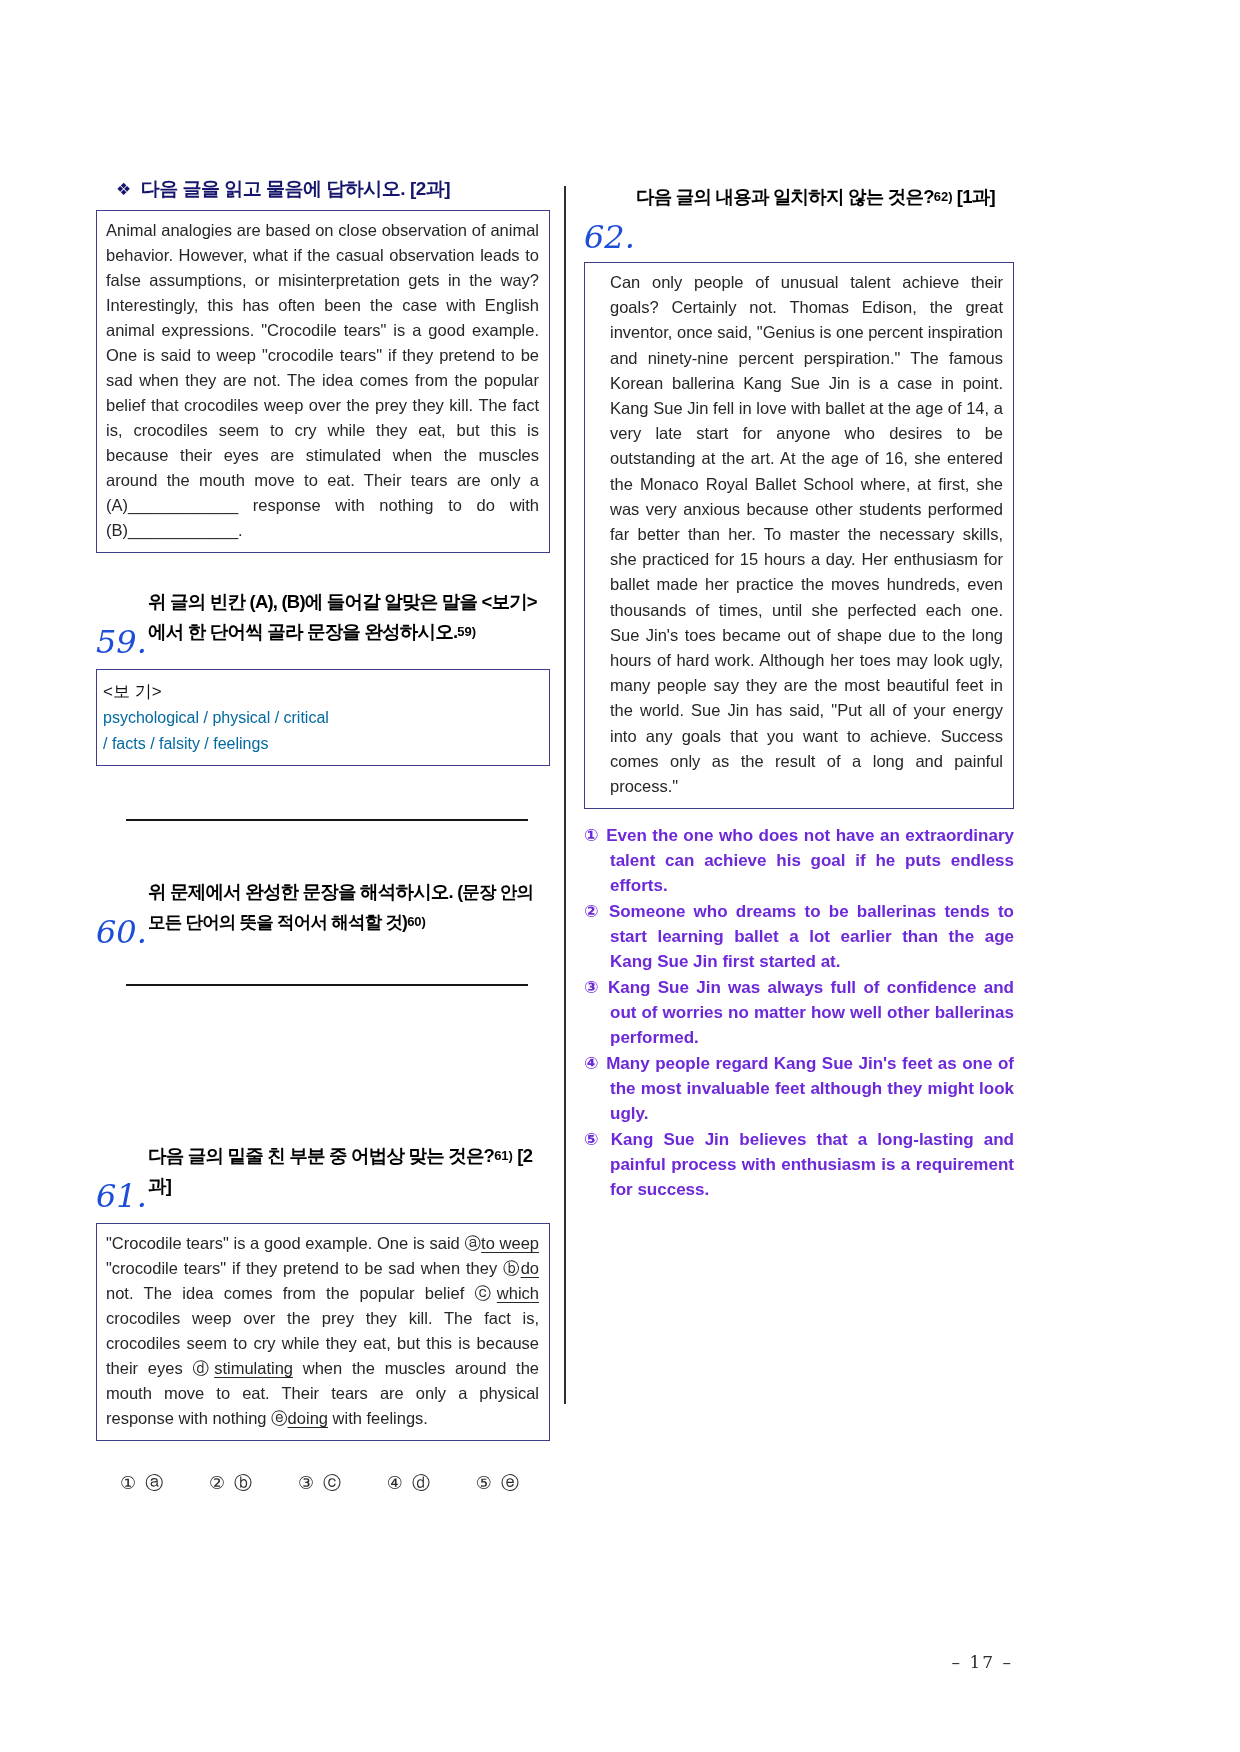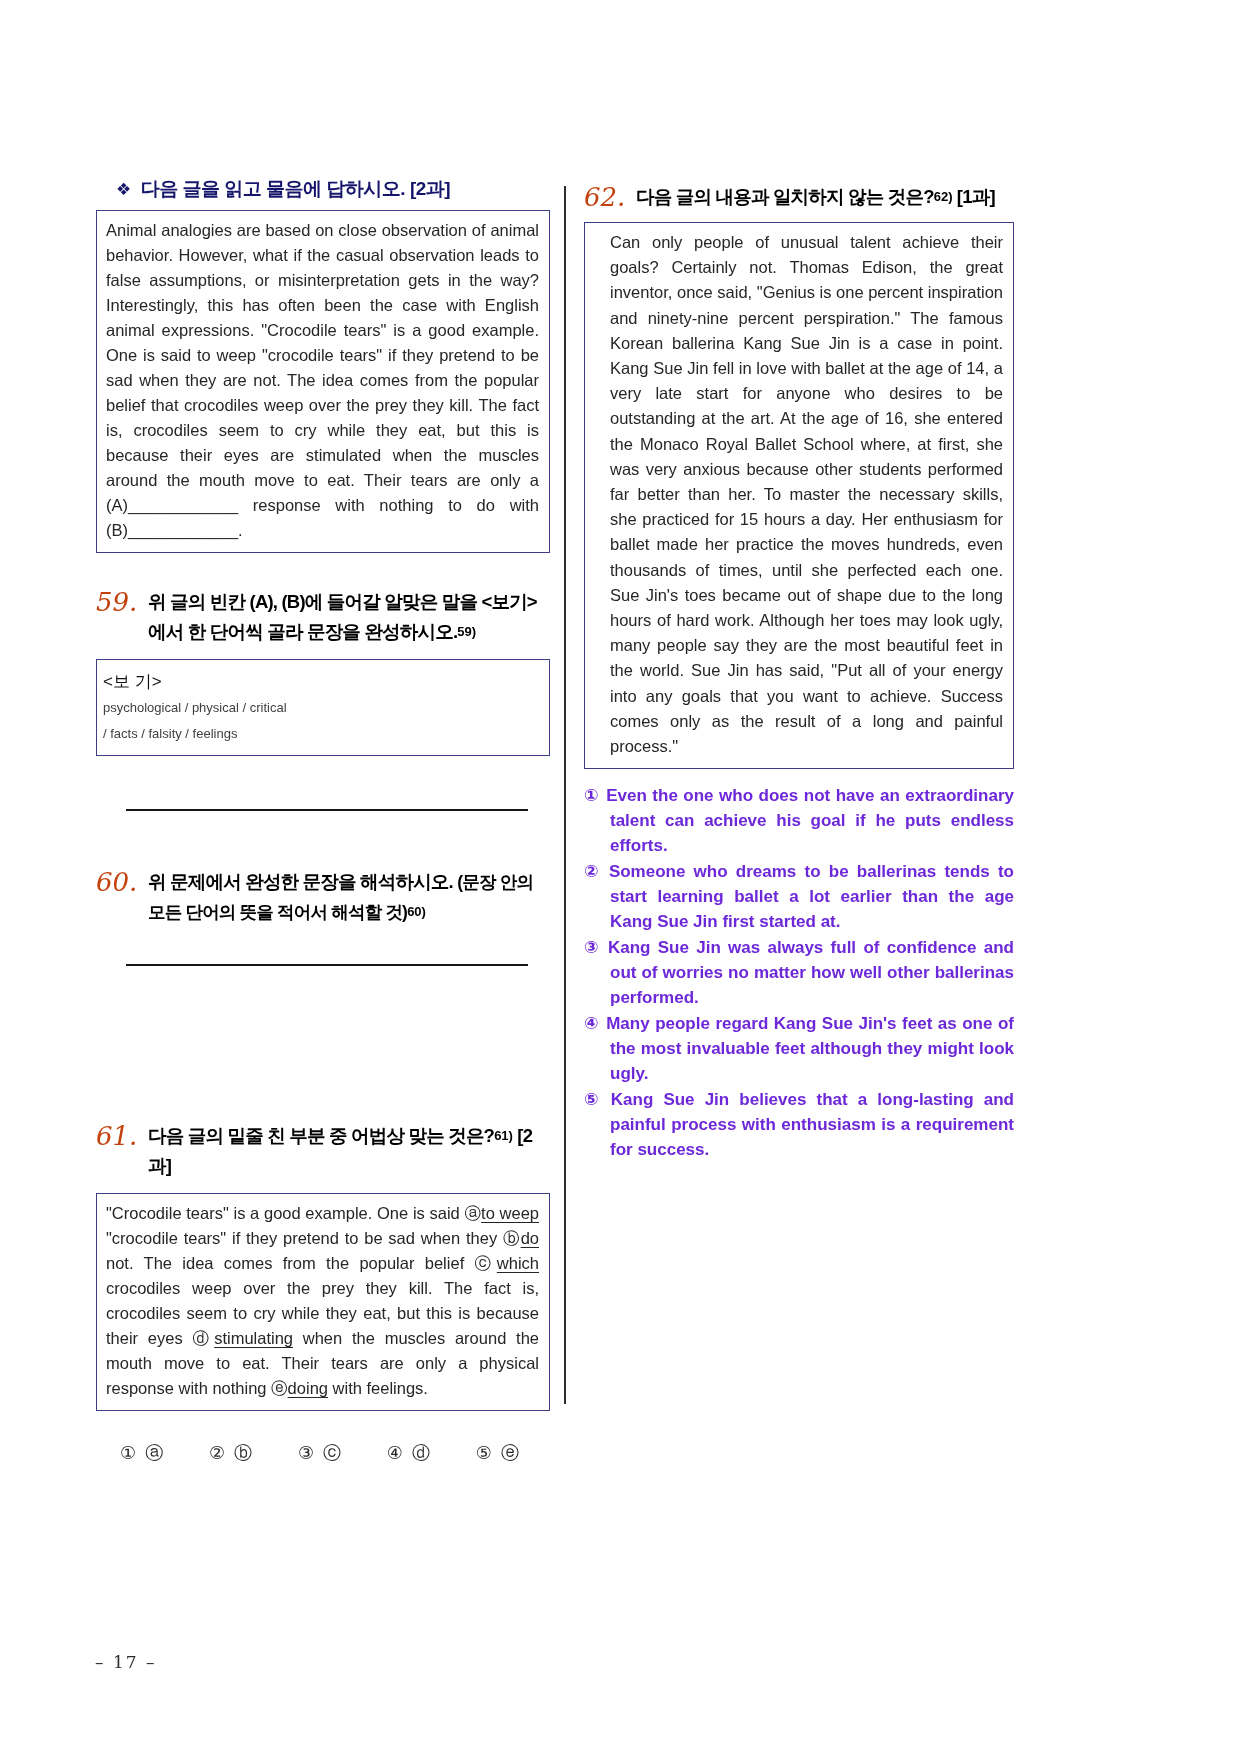--- a/index.html
+++ b/index.html
@@ -19,31 +19,31 @@
   .pbox {
     border:1px solid #3d3d8a; padding:7px 10px 9px 9px;
     font-size:16.5px; line-height:25px; text-align:justify; color:#262626;
     background:#fff;
   }
   .pbox.p62 { line-height:25.2px; }
 
   .q { display:flex; align-items:flex-start; }
   .qnum {
     flex:none; width:52px; font-family:"DejaVu Serif","Liberation Serif",serif;
-    font-style:italic; font-size:26px; line-height:30px; color:#c2410c;
+    font-style:italic; font-size:32px; line-height:30px; color:#1d4ed8;margin-top:40px;
   }
   .qtext { font-weight:bold; font-size:18.5px; line-height:30px; letter-spacing:-0.8px; color:#000; }
   .sup { font-size:13px; font-weight:bold; vertical-align:2px; letter-spacing:0; }
   .tag { font-weight:bold; }
   .paren { font-size:17.5px; }
 
   .q59 { margin-top:34px; }
   .boki { margin-top:12px; text-align:left; padding:8px 6px; }
   .boki-title { font-size:17px; color:#111; line-height:27px; }
-  .boki-line { font-size:13px; line-height:26px; color:#404040; }
+  .boki-line { font-size:16px; line-height:26px; color:#0369a1; }
 
   .ansline { margin:52px 0 0 30px; width:402px; border-bottom:2px solid #161616; height:1px; }
   .ansline.a60 { margin-top:36px; }
 
   .q60 { margin-top:56px; }
   .q61 { margin-top:155px; }
   .p61 { margin-top:12px; }
 
   .circ { font-family:"DejaVu Sans",sans-serif; }
   .u { text-decoration:underline; text-underline-offset:3px; }
@@ -53,21 +53,21 @@
 
   .p62box { margin-top:10px;padding-left:25px; }
   .choices62 { margin-top:14px; }
   .choice {
     padding-left:26px; text-indent:-26px; text-align:justify;
     font-size:17px; line-height:25px; color:#6d28d9; margin:0 0 1px 0;font-weight:bold;
   }
   .choice .circ { margin-right:7px; }
 
   .footer {
-    position:absolute; left:95px; top:1652px; width:918px; text-align:left;
+    position:absolute; left:95px; top:1652px; width:918px; text-align:right;
     font-family:"DejaVu Serif","Liberation Serif",serif; font-size:17px; color:#2b2b2b; letter-spacing:2px;
   }
 </style>
 </head>
 <body>
 
 <div class="page">
   <div class="divider"></div>
 
   <div class="col-left">

